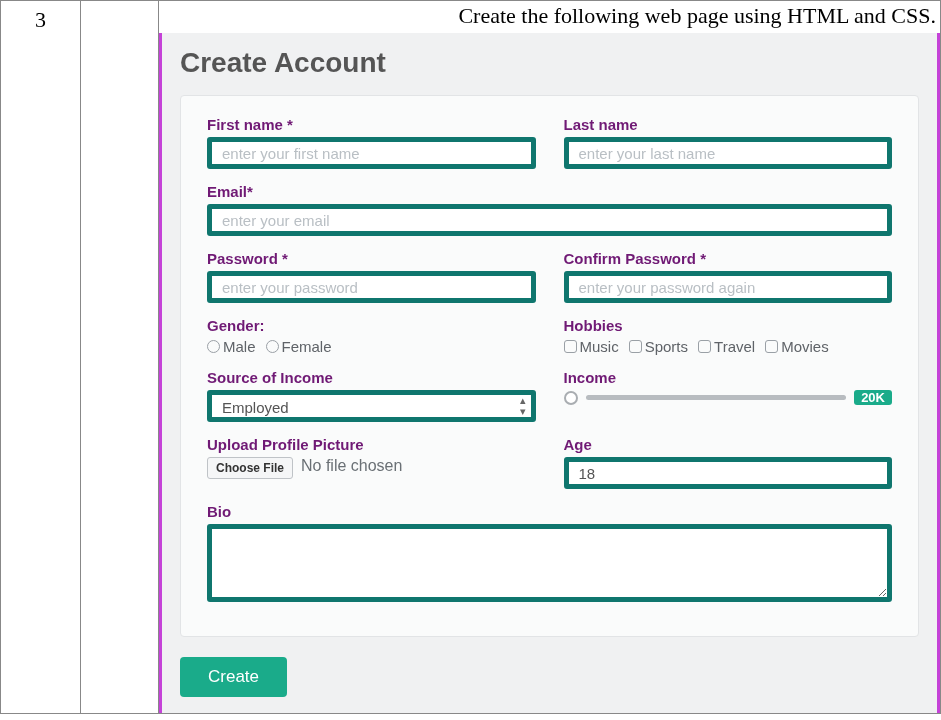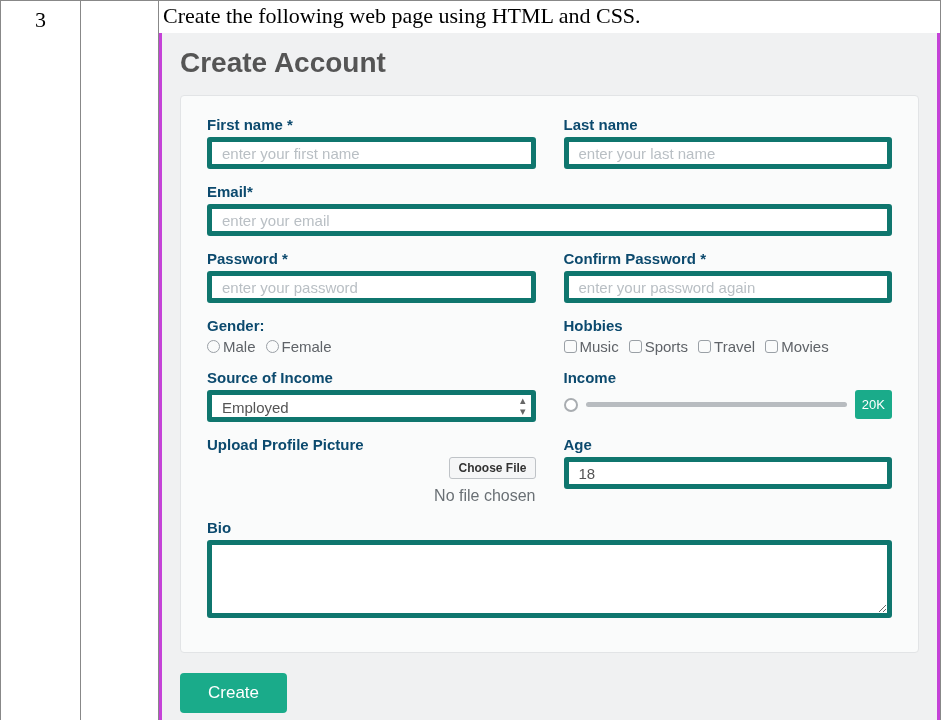--- a/index.html
+++ b/index.html
@@ -23,20 +23,21 @@
       border-right: 1px solid #888;
     }
     .cell-main {
       flex: 1;
       padding: 0;
     }
     .instruction {
       font-family: "Times New Roman", serif;
       font-size: 22px;
       padding: 2px 4px 4px 4px;
+      text-align: right;
     }
     .app-wrap {
       border-left: 3px solid #c542d8;
       border-right: 3px solid #c542d8;
       background: #f0f1f2;
       padding: 8px 18px 16px 18px;
     }
     .app-title {
       text-align: left;
       font-size: 28px;
@@ -46,21 +47,21 @@
     }
     .form-card {
       background: #fafbfb;
       border: 1px solid #e2e4e6;
       border-radius: 4px;
       padding: 20px 26px 16px 26px;
     }
     .row { display: flex; gap: 28px; margin-bottom: 14px; }
     .col { flex: 1; }
     .label {
-      color: #0c4a6e;
+      color: #701a75;
       font-weight: 700;
       font-size: 15px;
       margin-bottom: 4px;
       display: block;
     }
     .text-input, .select, .num-input, .textarea {
       width: 100%;
       border: 5px solid #0f766e;
       border-radius: 3px;
       background: #fff;
@@ -87,23 +88,23 @@
     .slider-wrap { display: flex; align-items: center; gap: 8px; }
     .slider-thumb {
       width: 14px; height: 14px; border-radius: 50%;
       border: 2px solid #a9adb1; background: #fff;
     }
     .slider-track {
       flex: 1; height: 5px; background: #b8bcc0; border-radius: 3px;
     }
     .slider-badge {
       background: #1aab8a; color: #fff;
-      font-size: 13px; font-weight: 400; padding: 7px 7px; border-radius: 3px;
-    }
-    .file-row { display: flex; align-items: flex-end; gap: 8px; flex-direction: column; }
+      font-size: 13px; font-weight: 700; padding: 0 7px; border-radius: 3px;
+    }
+    .file-row { display: flex; align-items: flex-start; gap: 8px; }
     .file-btn {
       font-size: 12px; font-weight: 600; color: #333;
       border: 1px solid #bfc3c7; background: #f5f6f7;
       padding: 3px 8px; border-radius: 3px;
     }
     .file-txt { font-size: 16px; color: #6a7075; }
     .footer {
       display: flex; 
       margin-top: 20px;
     }

